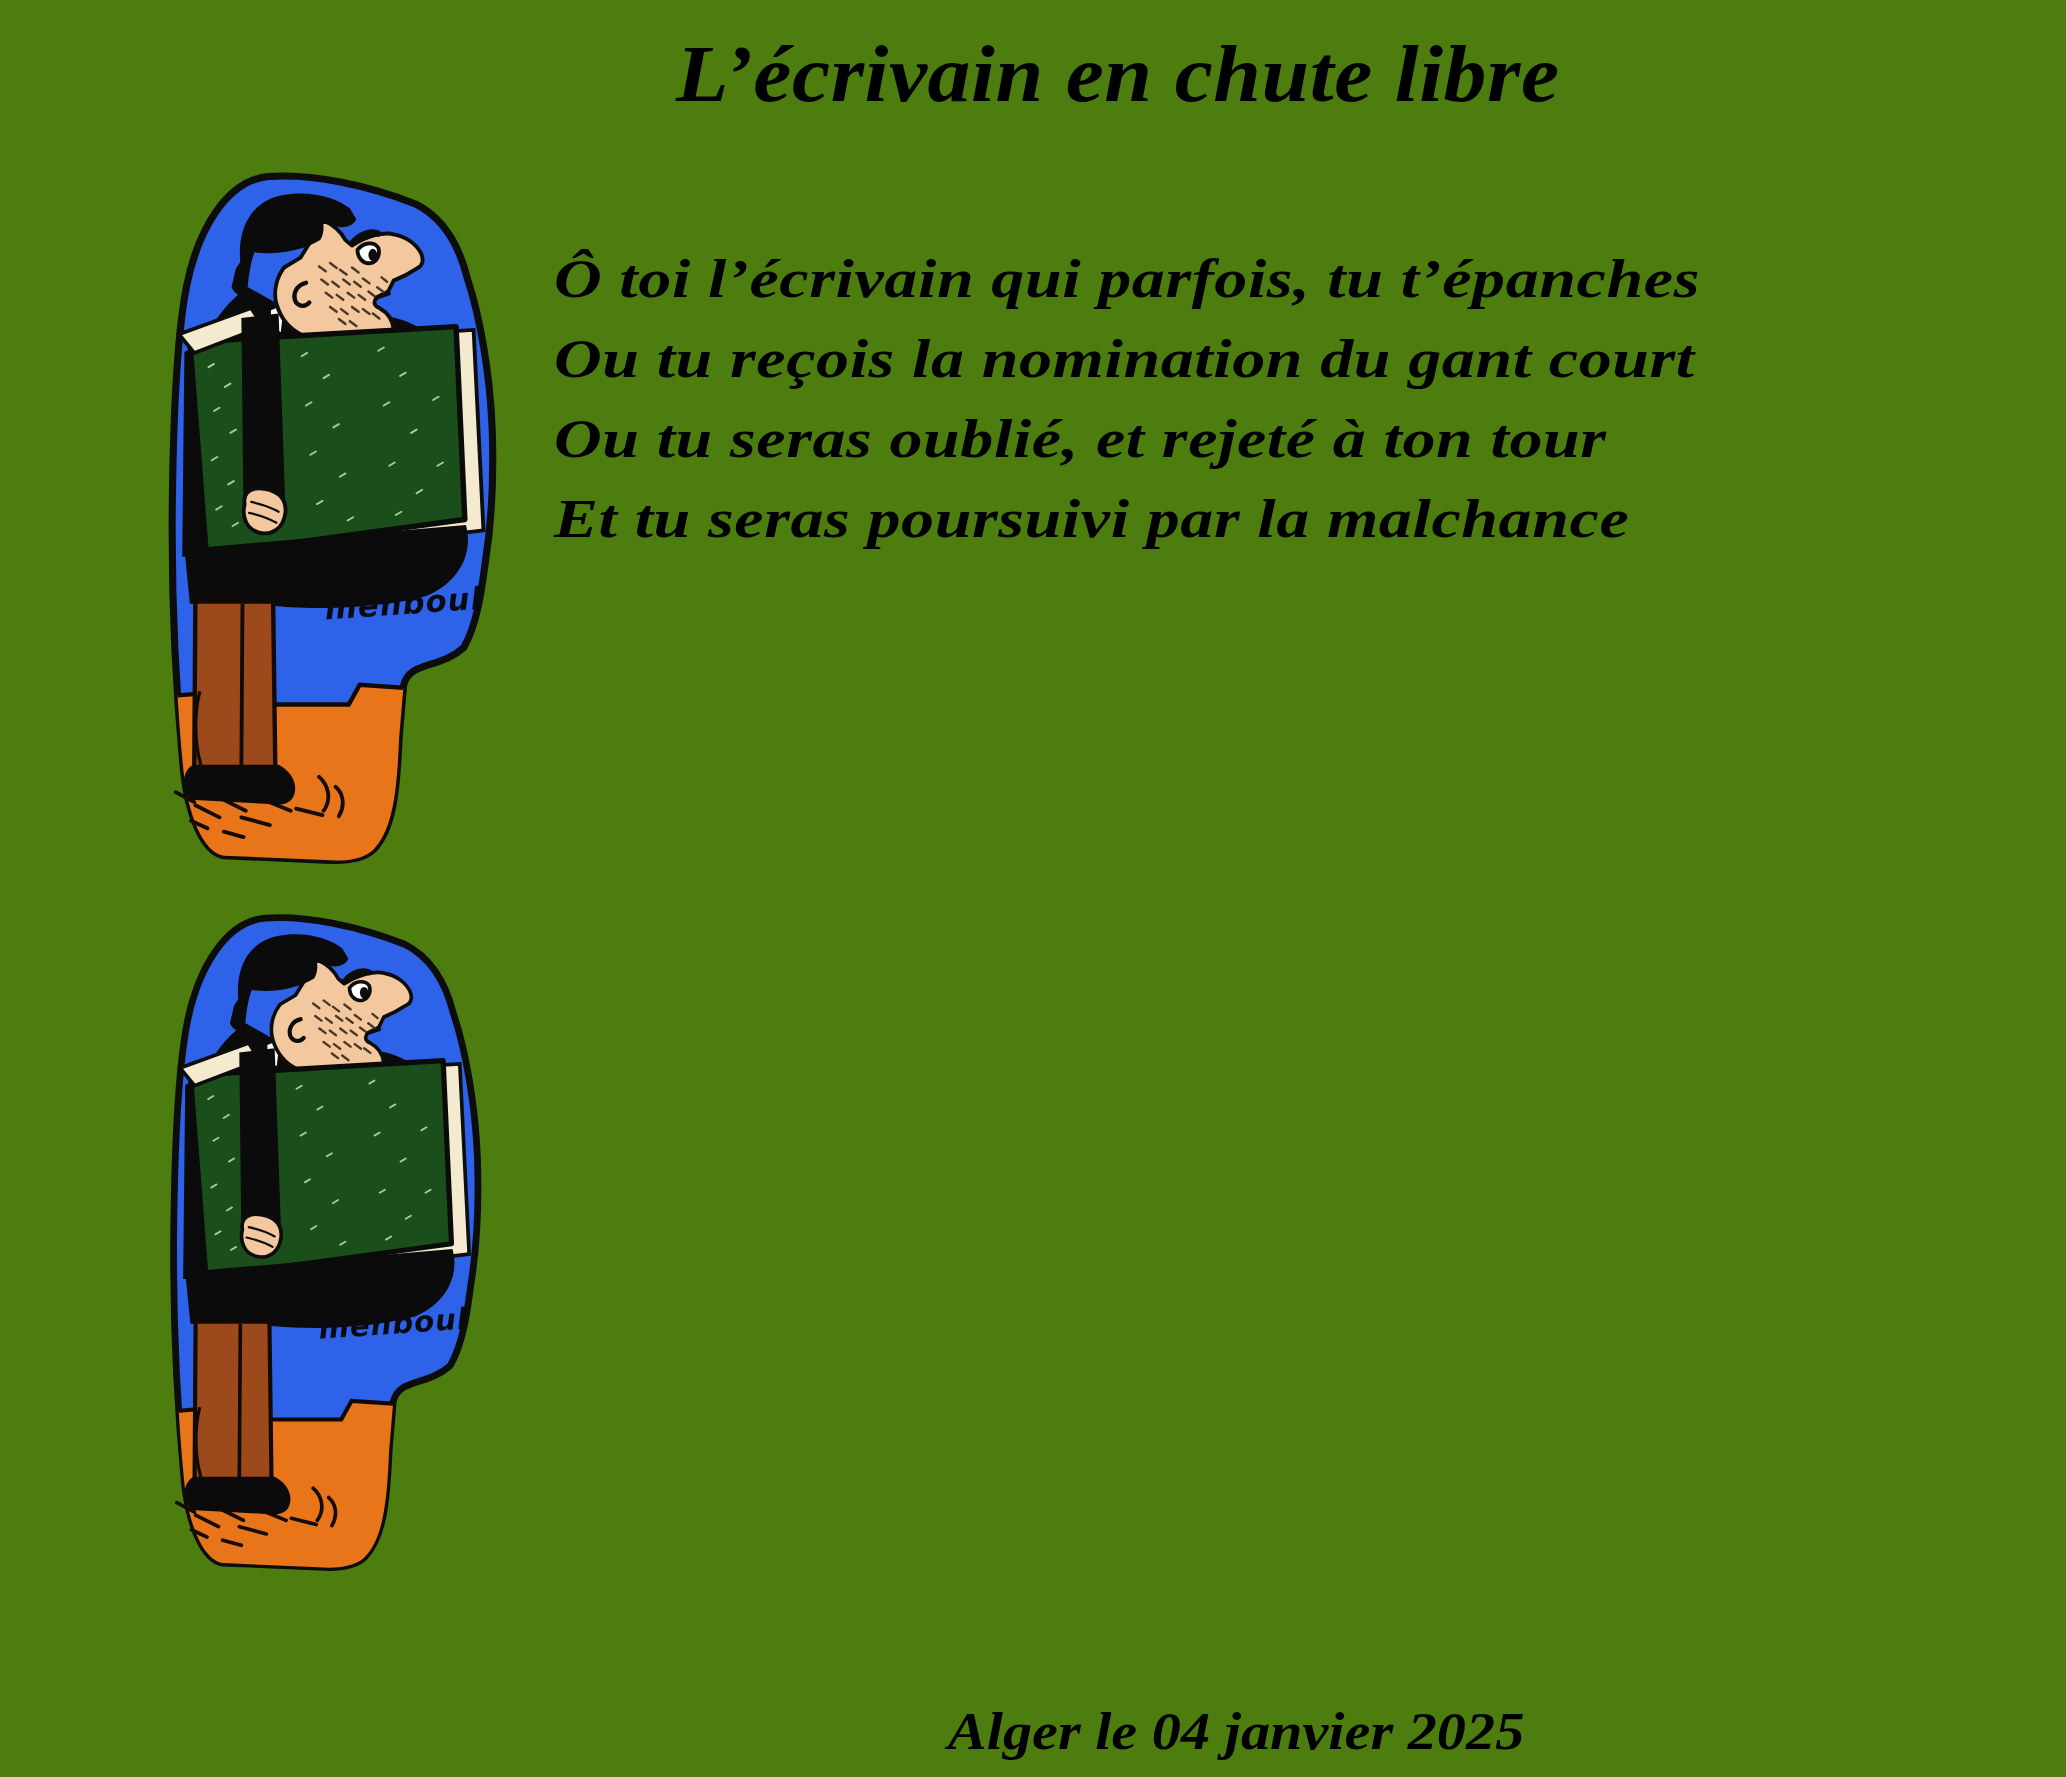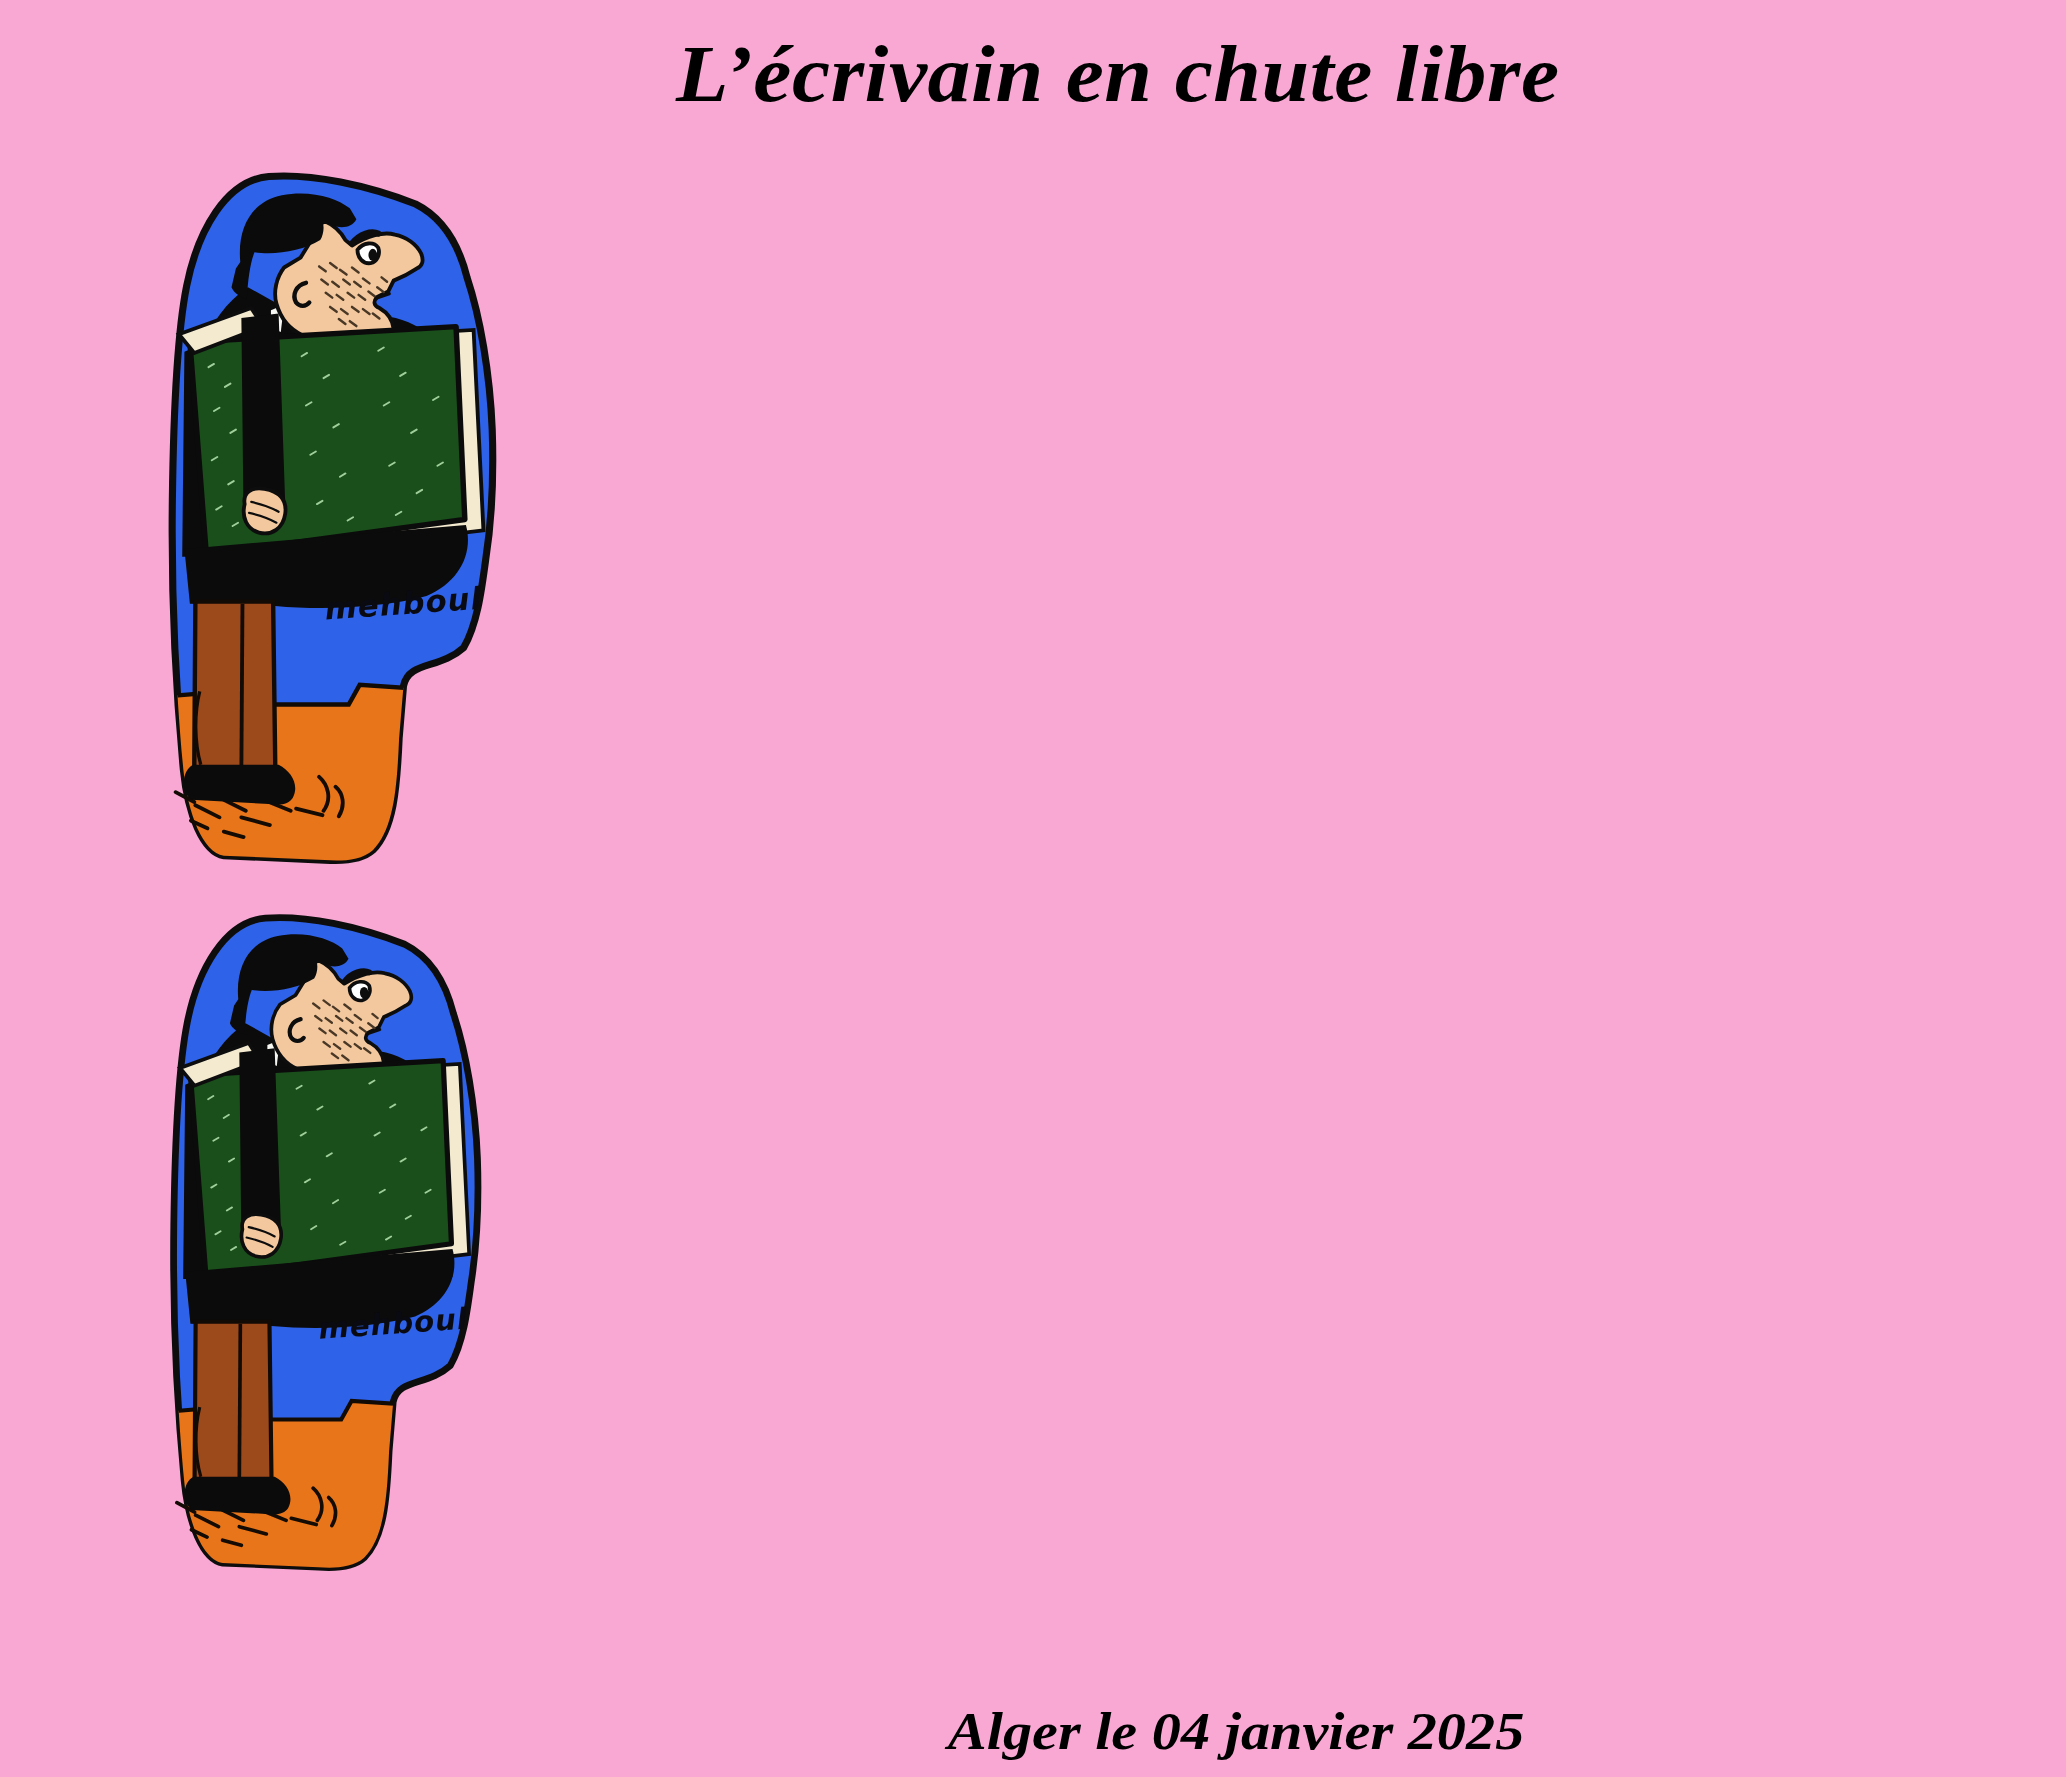--- a/index.html
+++ b/index.html
@@ -1,18 +1,18 @@
 <!DOCTYPE html>
 <html style="font-size:8.8px"><head>
 <meta charset="utf-8">
 <style>
   html,body { margin:0; padding:0; }
   .page {
     position:relative; width:2066px; height:1778px;
-    background:#f9a8d4; overflow:hidden;
+    background:#4d7c0f; overflow:hidden;
     font-family:"Liberation Serif", serif; color:#000;
   }
   .title-wrap { position:absolute; top:27.5px; left:170px; right:0; text-align:center; }
   .title-text {
     display:inline-block; font-size:81px; font-weight:bold; font-style:italic;
     white-space:nowrap; transform:scaleX(1.06); transform-origin:50% 50%;
     letter-spacing:0.5px;
   }
   .stanza { position:absolute; }
   .pline {
@@ -126,20 +126,26 @@
         <text class="sig-text" x="302" y="812" transform="rotate(-4 430 790)">mehboul</text>
       </g>
     </defs>
     <use href="#writer-fig"></use>
   </svg>
 
   <svg id="illo-2" class="illo" viewBox="0 0 620 1300" aria-hidden="true">
     <use href="#writer-fig"></use>
   </svg>
 
+  <div class="stanza" id="stanza-1">
+    <div class="pline">Ô toi l’écrivain qui parfois, tu t’épanches</div>
+    <div class="pline">Ou tu reçois la nomination du gant court</div>
+    <div class="pline">Ou tu seras oublié, et rejeté à ton tour</div>
+    <div class="pline">Et tu seras poursuivi par la malchance</div>
+  </div>
 
 
 
 
   <div class="footer-wrap">
     <span class="footer-text">Alger le 04 janvier 2025</span>
   </div>
 
 </div>
 

